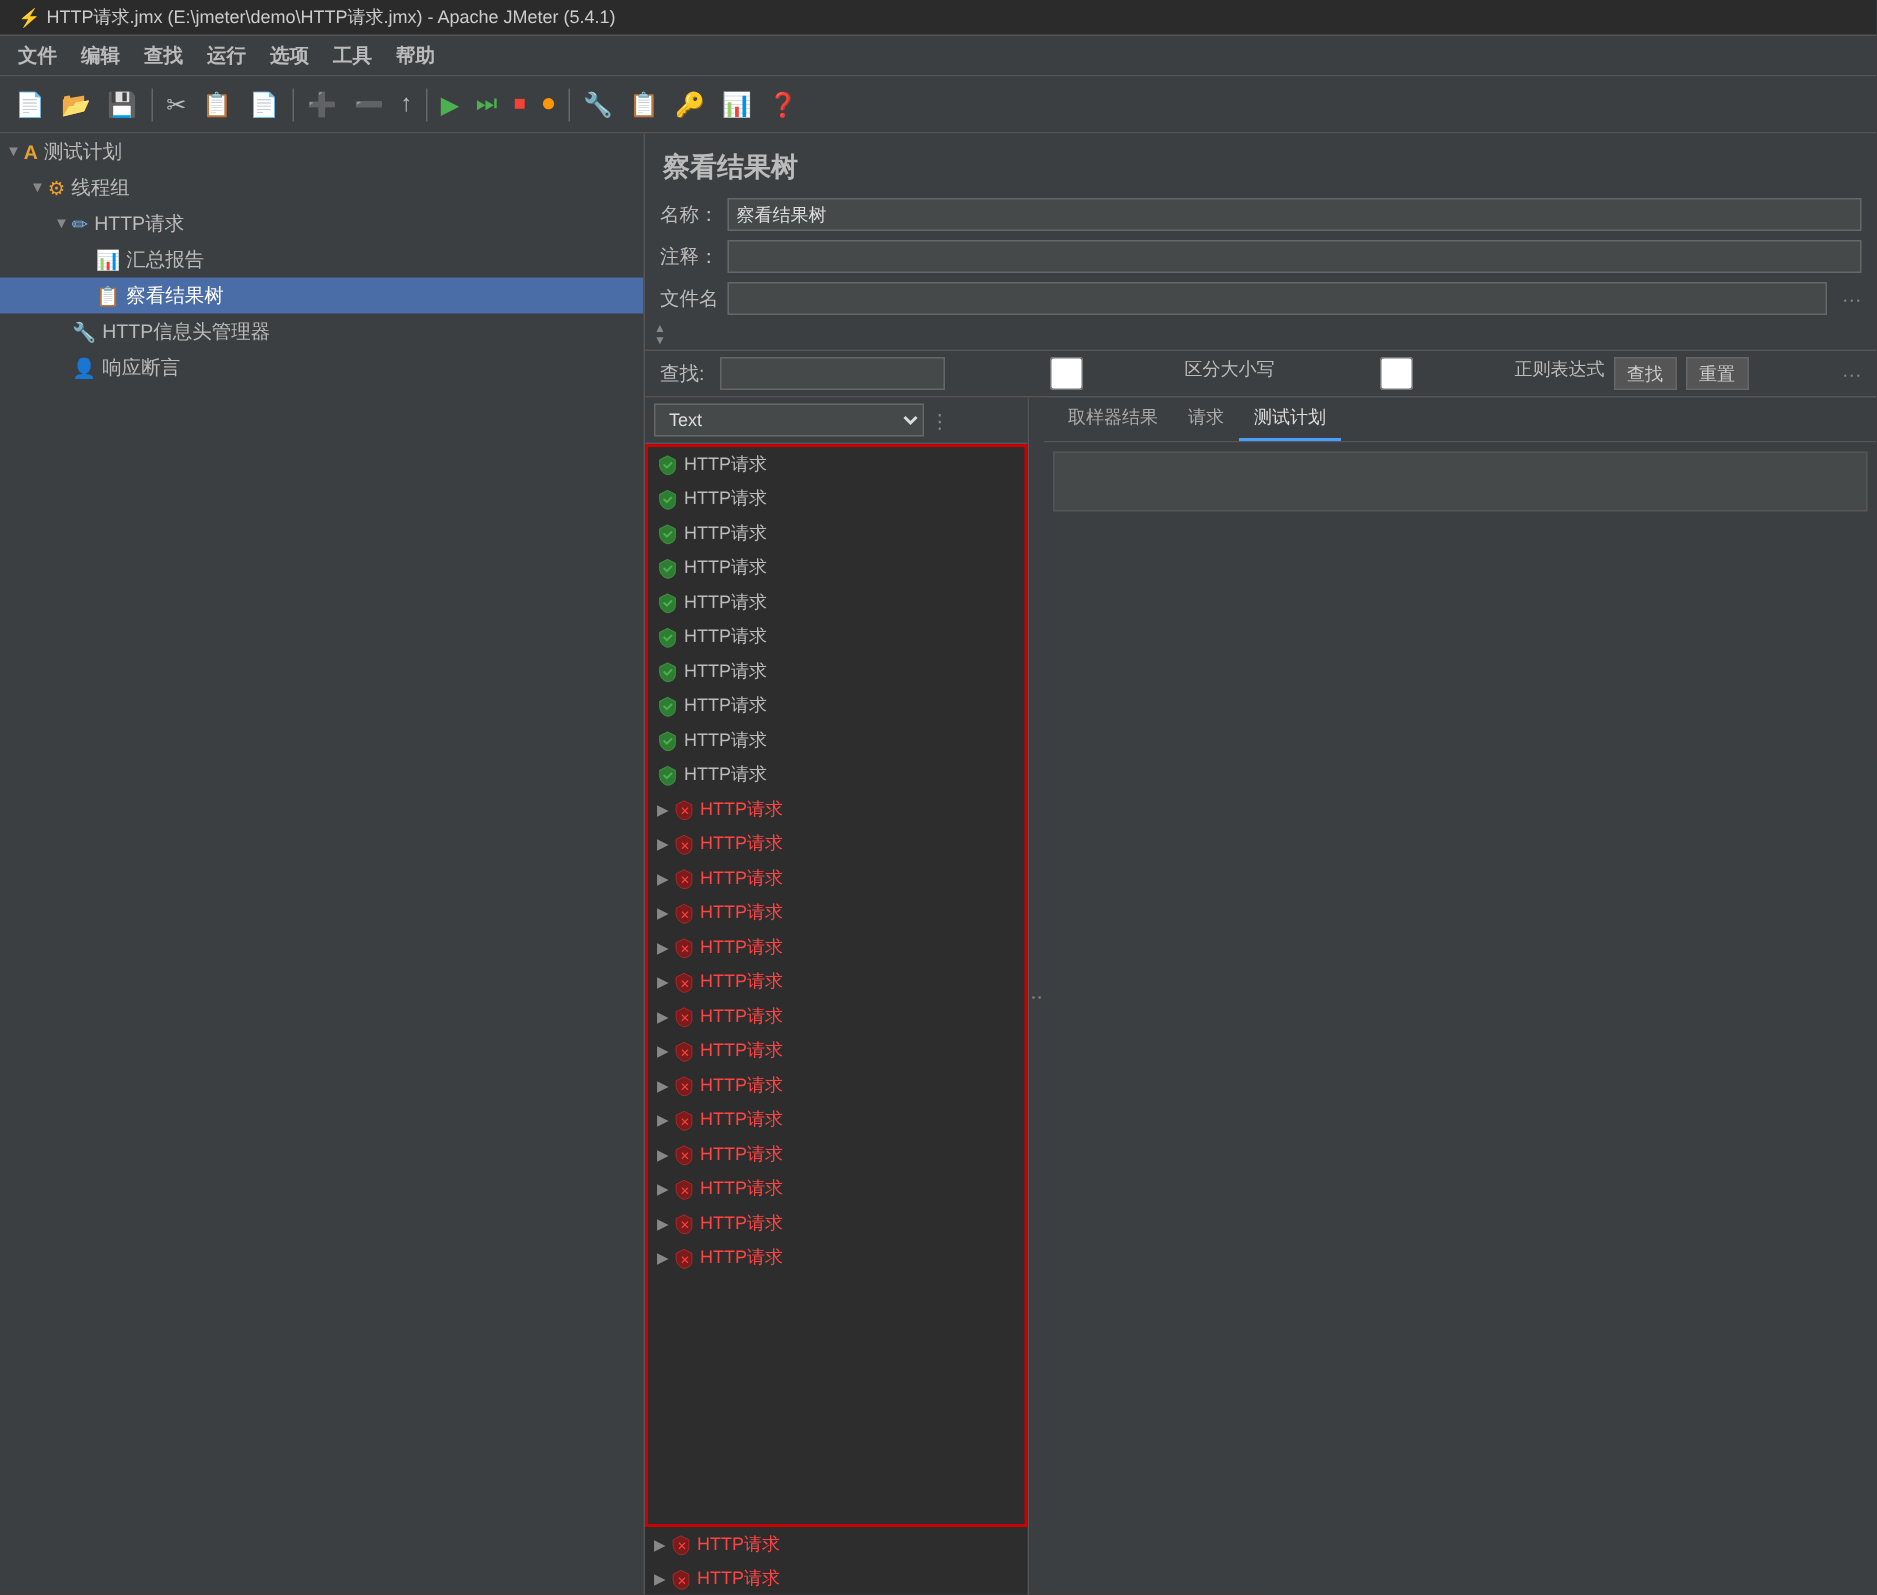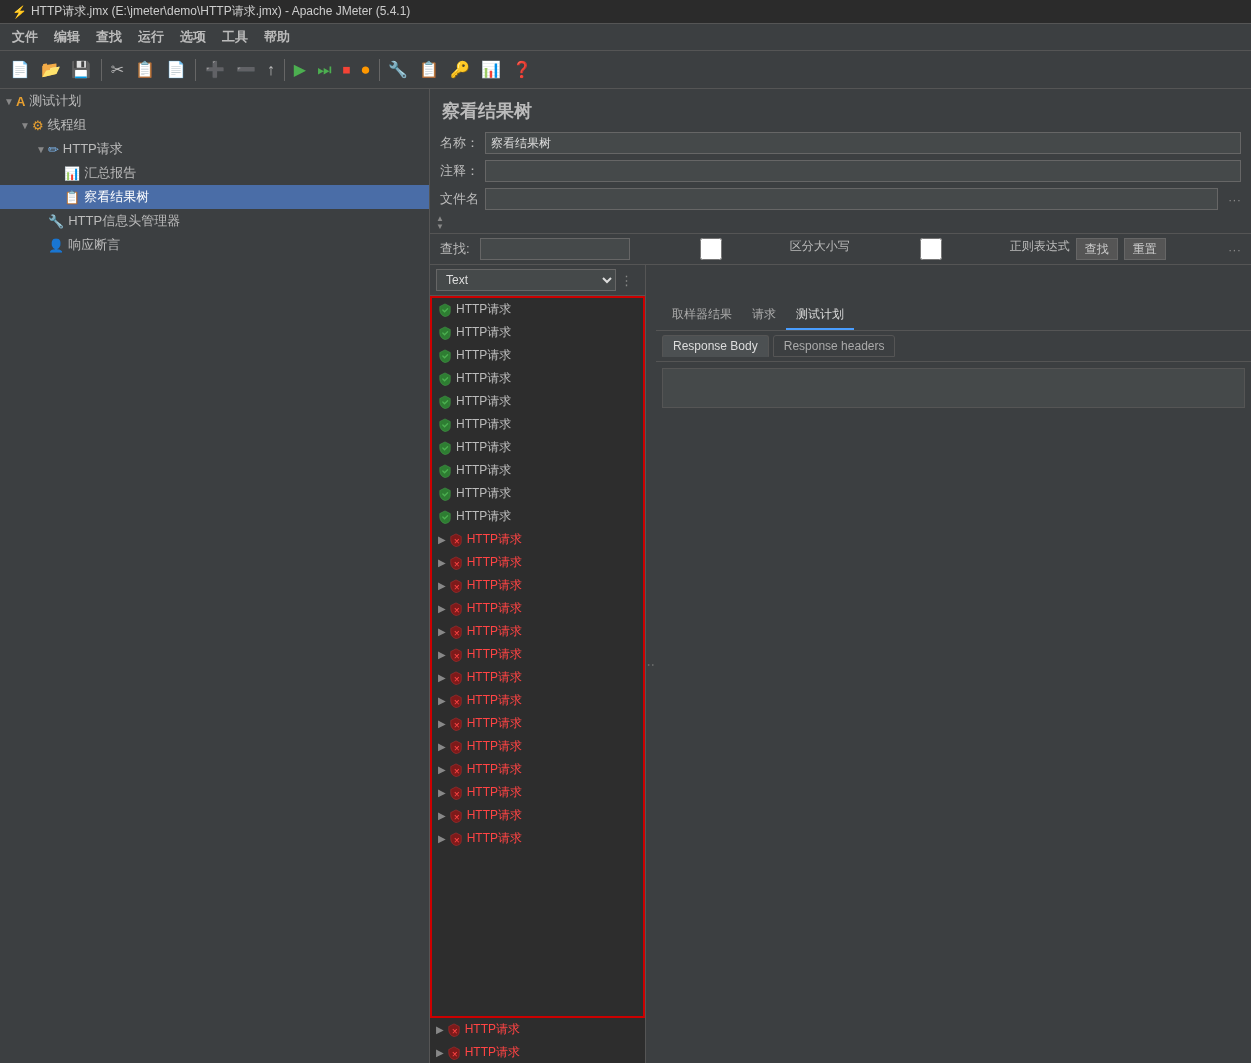--- a/index.html
+++ b/index.html
@@ -171,21 +171,21 @@
 
     
     .content-area {
       display: flex;
       flex: 1;
       overflow: hidden;
     }
 
     
     .result-list-panel {
-      width: 216px;
+      width: 256px;
       flex-shrink: 0;
       display: flex;
       flex-direction: column;
       border-right: 1px solid #555;
     }
 
     .text-dropdown-row {
       display: flex;
       align-items: center;
       padding: 4px 6px;
@@ -243,21 +243,20 @@
       padding: 0 6px;
       background: #3c3f41;
     }
 
     .tab-item {
       padding: 5px 10px;
       cursor: pointer;
       font-size: 12px;
       color: #aaa;
       border-bottom: 2px solid transparent;
-      margin-top: 36px;
     }
     .tab-item.active {
       color: #ddd;
       border-bottom: 2px solid #4a9eff;
     }
 
     .sub-tabs-row {
       display: flex;
       padding: 4px 6px;
       gap: 4px;
@@ -650,24 +649,20 @@
       </div>
 
       <div class="detail-panel">
 
         <div class="tabs-row">
           <div class="tab-item">取样器结果</div>
           <div class="tab-item">请求</div>
           <div class="tab-item active">测试计划</div>
         </div>
 
-        <div class="sub-tabs-row">
-          <div class="sub-tab active">Response Body</div>
-          <div class="sub-tab">Response headers</div>
-        </div>
 
         <div class="detail-content">
           <div style="background:#45494a; width:100%; height:40px; border:1px solid #555;"></div>
         </div>
 
       </div>
 
     </div>
 
   </div>

